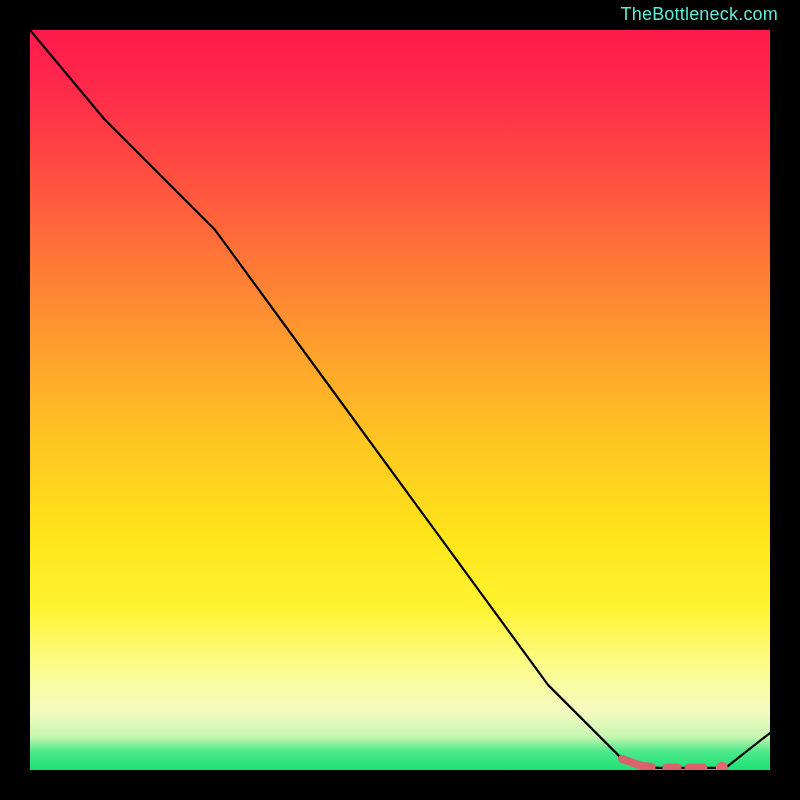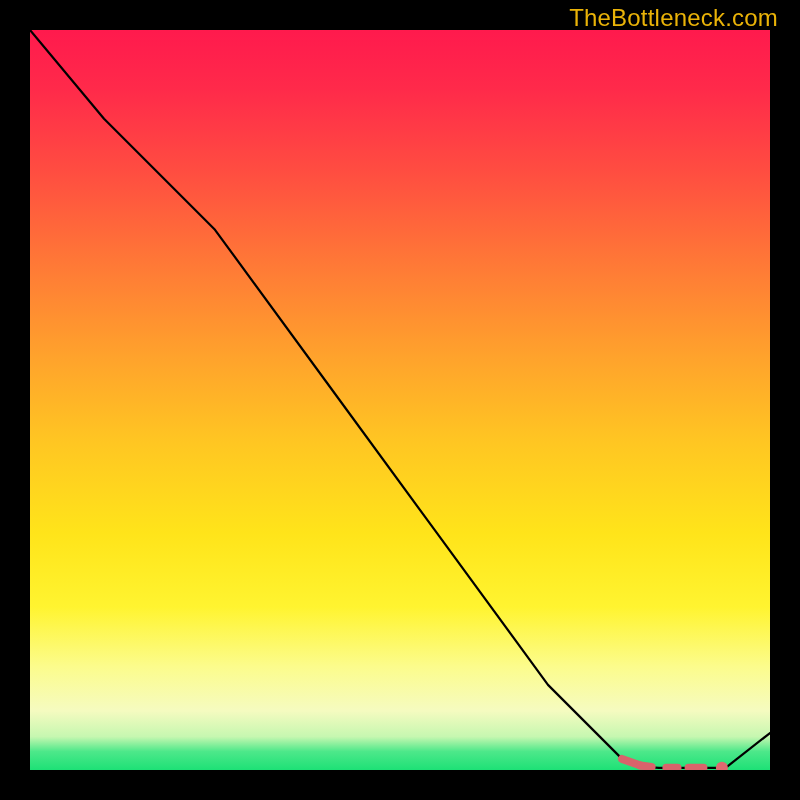--- a/index.html
+++ b/index.html
@@ -14,22 +14,22 @@
   .frame {
     position: relative;
     width: 800px;
     height: 800px;
     background: #000;
   }
   .watermark {
     position: absolute;
     top: 4px;
     right: 22px;
-    color: #eab308;
-    font-size: 24px;
+    color: #5eead4;
+    font-size: 18px;
     letter-spacing: 0.2px;
     font-weight: 400;
     z-index: 40;
   }
   .plot-wrap {
     position: absolute;
     left: 30px;
     top: 30px;
     width: 740px;
     height: 740px;

